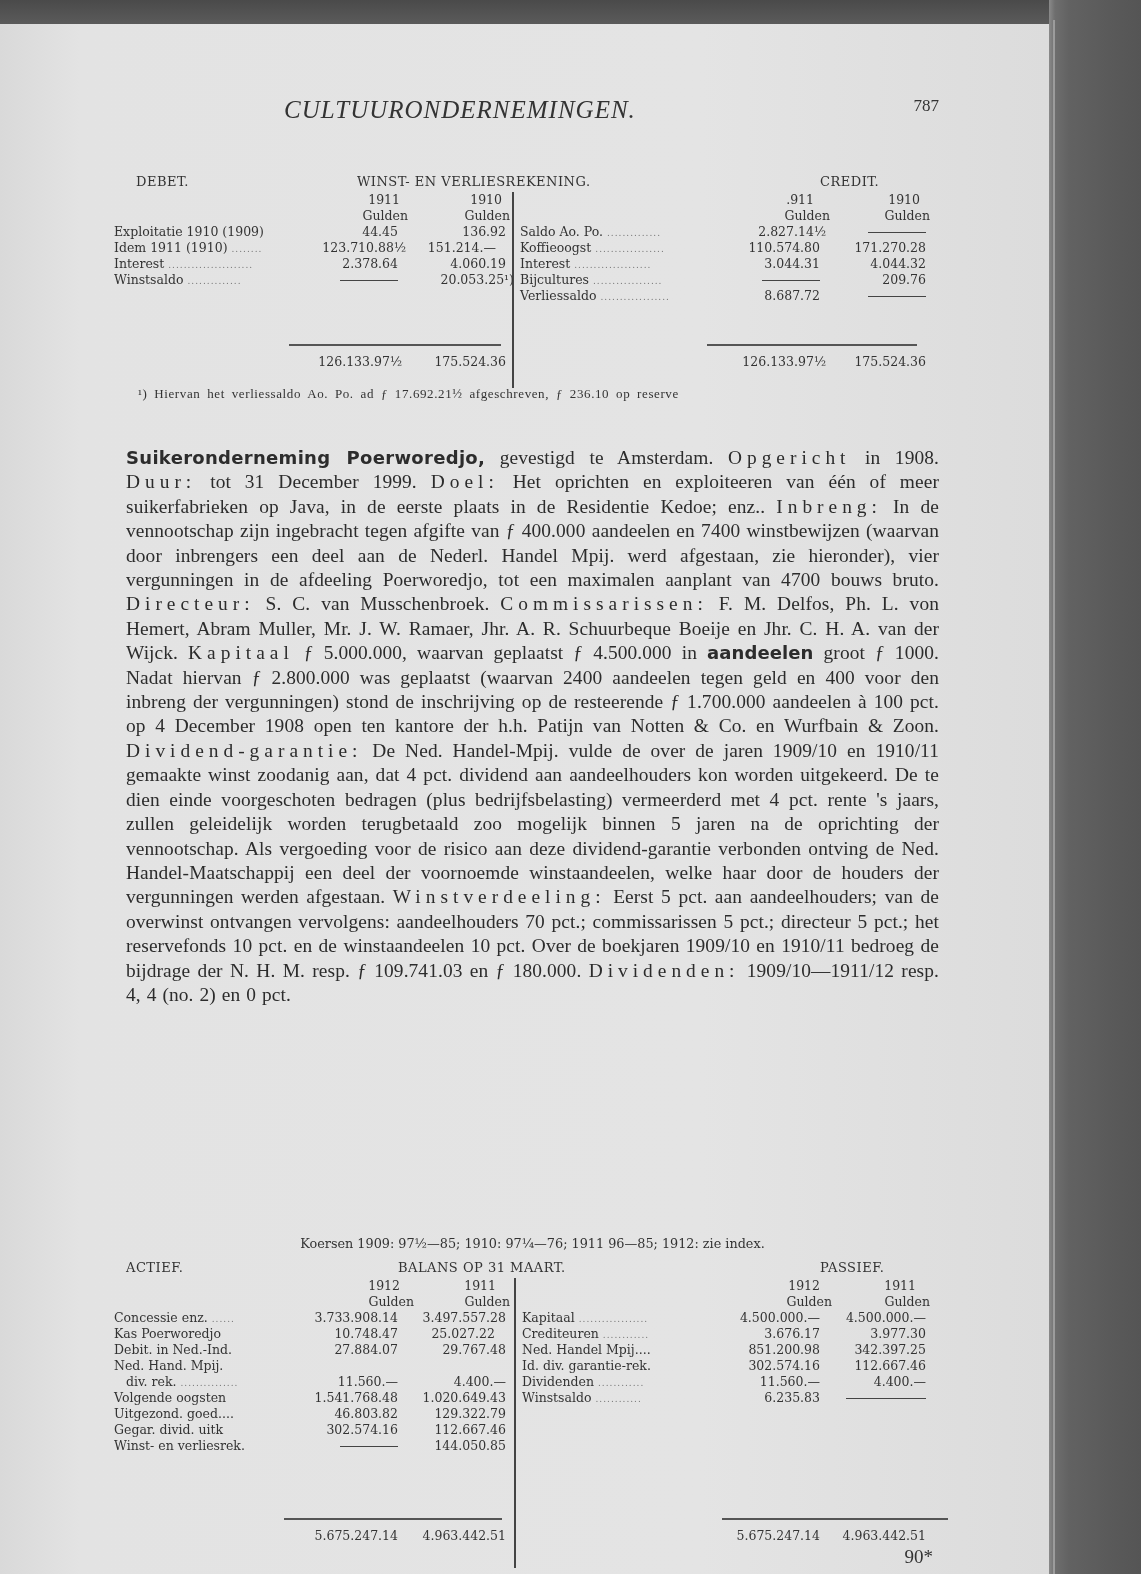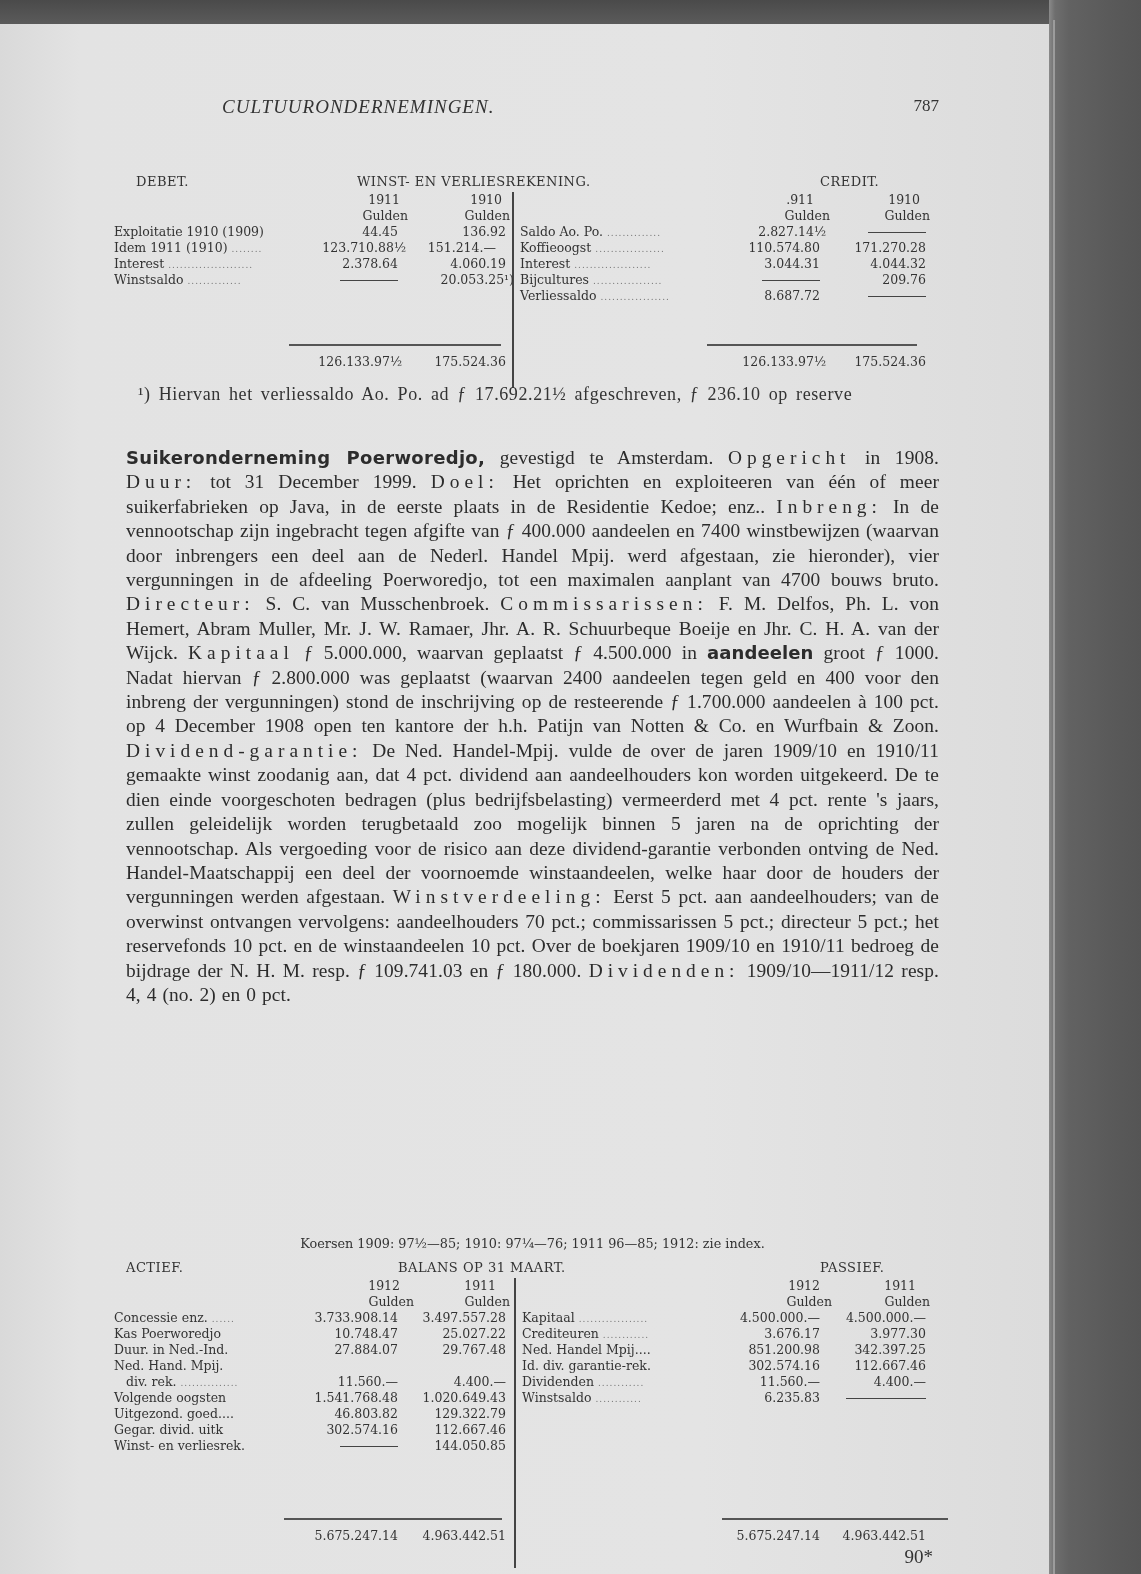--- a/index.html
+++ b/index.html
@@ -25,23 +25,23 @@
     position: absolute; left: 0; top: 24px; width: 1049px; height: 1550px;
     background: linear-gradient(90deg, #d9d9d9 0, #e3e3e3 80px, #e4e4e4 700px, #dcdcdc 1049px);
   }
   .content {
     position: absolute; left: 126px; top: 0; width: 813px;
   }
   .running-head {
     position: absolute; top: 72px; left: 0; width: 813px; height: 24px;
   }
   .running-title {
-    position: absolute; left: 96px; width: 500px; 
+    position: absolute; left: 84px; width: 500px; text-align: center;
     font-family: "Liberation Serif", serif; font-style: italic;
-    font-size: 19px; letter-spacing: 1px; color: #333;
+    font-size: 25px; letter-spacing: 1px; color: #333;
   }
   .page-number { position: absolute; right: 0; font-size: 17px; color: #333; font-family: "Liberation Serif", serif; }
 
   .acct {
     position: absolute; left: 0; width: 813px;
     font-family: "DejaVu Serif", serif; font-size: 12.5px; color: #333;
   }
   .acct-head { position: relative; height: 18px; font-size: 13px; letter-spacing: 0.5px; text-align: right; }
   .acct-head span { position: absolute; top: 0; }
   .cols { position: relative; }
@@ -50,21 +50,21 @@
   .side .lbl { position: absolute; left: 0; }
   .side .lbl .dots { color: #777; letter-spacing: 1px; font-size: 9px; }
   .side .num { position: absolute; text-align: right; }
   .divider { position: absolute; width: 1.5px; background: #444; }
   .hrule { position: absolute; height: 1.5px; background: #555; }
   .dash { display: inline-block; width: 58px; height: 1.2px; background: #444; vertical-align: middle; }
   .yearhdr { text-align: right; }
 
   .footnote {
     position: absolute; left: 0; top: 360px; width: 813px;
-    font-family: "Liberation Serif", serif; font-size: 18px; line-height: 20px; color: #333;
+    font-family: "Liberation Serif", serif; font-size: 13px; line-height: 20px; color: #333;
     letter-spacing: 0.6px; word-spacing: 3px;
   }
   .body-text {
     position: absolute; left: 0; top: 422px; width: 813px;
     font-family: "Liberation Serif", serif; font-size: 19.4px; line-height: 24.4px; color: #2c2c2c;
     text-align: justify; letter-spacing: 0.1px; word-spacing: 1px;
   }
   .body-text .title {
     font-family: "DejaVu Sans", sans-serif; font-weight: bold; font-size: 18px; letter-spacing: 0.3px;
   }
@@ -207,24 +207,24 @@
               <span class="num" style="right:0;">Gulden</span>
             </div>
         <div class="row">
               <span class="lbl"><span>Concessie enz.</span> <span class="dots">......</span></span>
               <span class="num" style="right:112px;">3.733.908.14</span>
               <span class="num" style="right:4px;">3.497.557.28</span>
             </div>
         <div class="row">
               <span class="lbl"><span>Kas Poerworedjo</span></span>
               <span class="num" style="right:112px;">10.748.47</span>
-              <span class="num" style="right:4px;text-align:center;">25.027.22</span>
-            </div>
-        <div class="row">
-              <span class="lbl"><span>Duur. in Ned.-Ind.</span></span>
+              <span class="num" style="right:15px;text-align:center;">25.027.22</span>
+            </div>
+        <div class="row">
+              <span class="lbl"><span>Debit. in Ned.-Ind.</span></span>
               <span class="num" style="right:112px;">27.884.07</span>
               <span class="num" style="right:4px;">29.767.48</span>
             </div>
         <div class="row">
               <span class="lbl"><span>Ned. Hand. Mpij.</span></span>
             </div>
         <div class="row">
               <span class="lbl" style="left:12px;"><span>  div. rek.</span> <span class="dots">...............</span></span>
               <span class="num" style="right:112px;">11.560.—</span>
               <span class="num" style="right:4px;">4.400.—</span>

